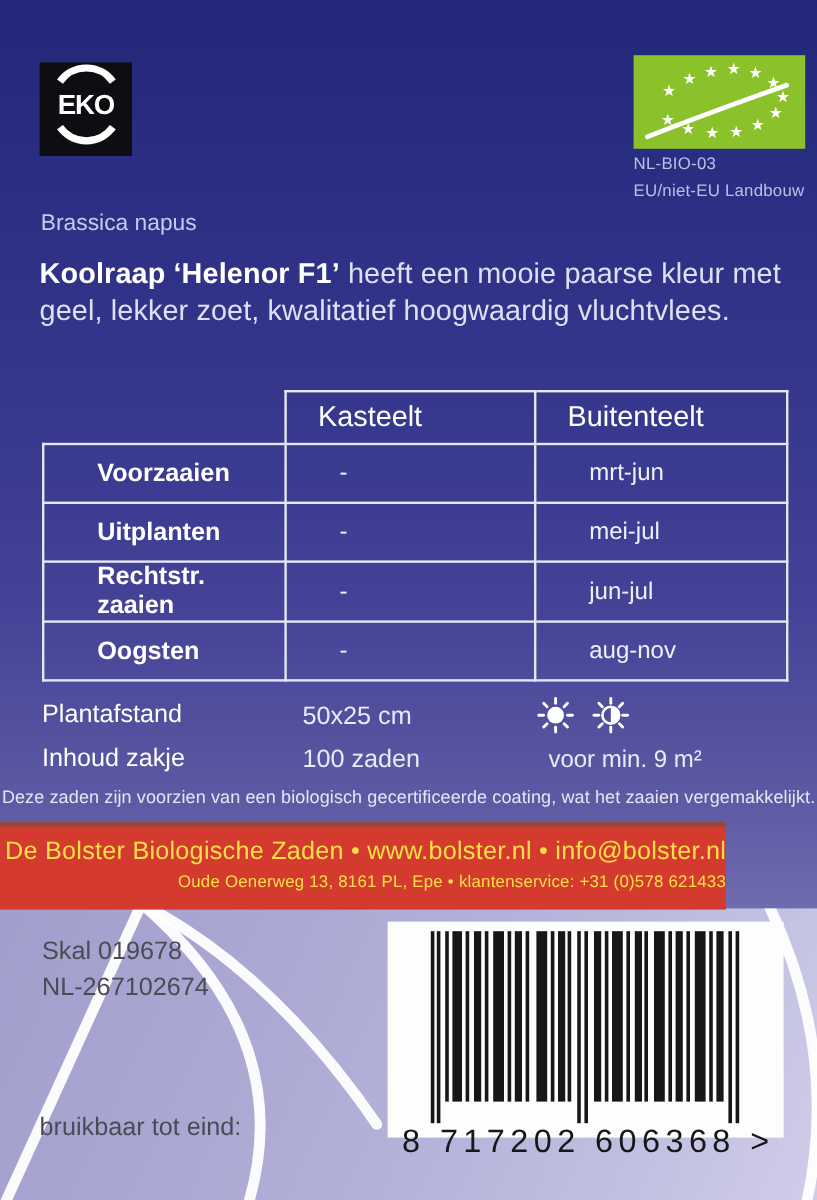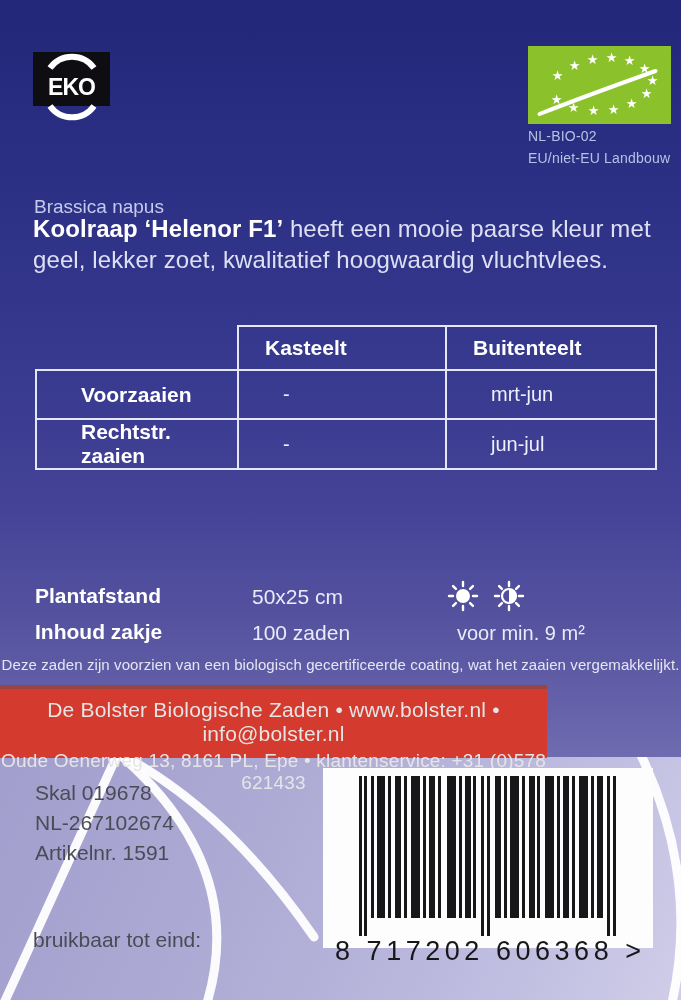--- a/index.html
+++ b/index.html
@@ -16,64 +16,64 @@
       #23277a 0%, #2b2f83 16%, #35388d 34%, #434297 50%,
       #55529f 62%, #6b68ae 74%, #8380bc 86%, #9a97ca 100%);
   }
   .bottom-zone {
     position: absolute; left: 0; top: 757px; width: 681px; height: 243px;
     background: linear-gradient(115deg, #a19ecd 0%, #aeabd5 40%, #bcbade 70%, #cfcde8 100%);
   }
   .flower-art { position: absolute; left: 0; top: 757px; }
 
   
-  .eko { position: absolute; left: 33px; top: 52px; width: 77px; height: 54px; background: #0d0d12; }
+  .eko { position: absolute; left: 33px; top: 52px; width: 77px; height: 78px; background: #0d0d12; }
   .eu-logo { position: absolute; left: 528px; top: 46px; width: 143px; height: 78px; background: #8bc22c; }
   .eu-code { position: absolute; left: 528px; top: 128px; font-size: 14px; color: #b7c1e4; letter-spacing: .2px; }
   .eu-origin { position: absolute; left: 528px; top: 150px; font-size: 14px; color: #b7c1e4; letter-spacing: .2px; }
 
-  .species { position: absolute; left: 34px; top: 176px; font-size: 19px; color: #c5cbec; margin-top: 20px; }
+  .species { position: absolute; left: 34px; top: 176px; font-size: 19px; color: #c5cbec; }
   .description {
     position: absolute; left: 33px; top: 213px; width: 625px;
     font-size: 24px; line-height: 31px; color: #dde0f3; letter-spacing: .1px;
   }
   .description b { color: #ffffff; font-weight: 700; }
 
   
   table.culture {
     position: absolute; left: 35px; top: 325px;
     border-collapse: collapse; table-layout: fixed; width: 620px;
     color: #fff;
   }
   table.culture td { border: 2px solid #e4e7f6; padding: 0 16px; vertical-align: middle; }
   table.culture td.noborder { border: none; }
-  table.culture tr.hdr td { height: 44px; font-weight: 700; font-size: 21px; padding-left: 26px; }
+  table.culture tr.hdr td { height: 44px; font-weight: 400; font-size: 24px; padding-left: 26px; }
   table.culture tr.data td { height: 49px; padding-left: 44px; }
   td.rowlabel { font-weight: 700; font-size: 21px; }
   td.val { font-size: 20px; color: #eef0fb; font-weight: 400; }
 
   
-  .det-label { position: absolute; left: 35px; font-size: 21px; font-weight: 700; color: #ffffff; }
+  .det-label { position: absolute; left: 35px; font-size: 21px; font-weight: 400; color: #ffffff; }
   .det-value { position: absolute; left: 252px; font-size: 21px; color: #e9ebf8; }
   .det-col3  { position: absolute; left: 457px; font-size: 20px; color: #e9ebf8; }
   .suns { position: absolute; left: 447px; top: 580px; display: flex; gap: 14px; }
 
   .coating {
     position: absolute; left: 0; top: 656px; width: 681px;
     text-align: center; font-size: 15px; color: #e7e5f4; letter-spacing: .1px;
   }
 
   
   .contact {
-    position: absolute; left: 0; top: 685px; width: 547px; height: 73px;
+    position: absolute; left: 0; top: 685px; width: 605px; height: 73px;
     background: #d43a2d; border-top: 4px solid #99453f;
-    color: #e5e5e5; text-align: center;
+    color: #fde047; text-align: right;
   }
   .contact .l1 { margin-top: 9px; font-size: 21px; letter-spacing: .2px; }
-  .contact .l2 { margin-top: 4px; font-size: 19px; letter-spacing: .2px; }
+  .contact .l2 { margin-top: 4px; font-size: 14px; letter-spacing: .2px; }
 
   
   .reg { position: absolute; left: 35px; top: 778px; font-size: 21px; line-height: 30px; color: #4b4b55; }
   .expiry { position: absolute; left: 33px; top: 928px; font-size: 21px; color: #4b4b55; }
 
   .barcode-box {
     position: absolute; left: 323px; top: 768px; width: 330px; height: 180px;
     background: #fdfdfd;
   }
   .barcode-box svg { display: block; }
@@ -116,21 +116,21 @@
         <text x="123" y="39">★</text>
           <text x="117" y="52">★</text>
           <text x="102" y="62">★</text>
         <text x="84" y="68">★</text>
           <text x="64" y="69">★</text>
           <text x="44" y="66">★</text>
         <text x="27" y="58">★</text>
       </g>
     </svg>
   </div>
-  <div class="eu-code">NL-BIO-02</div>
+  <div class="eu-code">NL-BIO-03</div>
   <div class="eu-origin">EU/niet-EU Landbouw</div>
 
   <div class="species">Brassica napus</div>
   <div class="description"><b>Koolraap ‘Helenor F1’</b><span> heeft een mooie paarse kleur met geel, lekker zoet, kwalitatief  hoogwaardig vluchtvlees.</span></div>
 
   <table class="culture">
     <colgroup>
         <col style="width:202px">
         <col style="width:208px">
         <col style="width:210px">
@@ -140,23 +140,33 @@
       <td class="noborder"></td>
       <td>Kasteelt</td>
       <td>Buitenteelt</td>
     </tr>
     <tr class="data">
       <td class="rowlabel">Voorzaaien</td>
       <td class="val">-</td>
       <td class="val">mrt-jun</td>
     </tr>
     <tr class="data">
+      <td class="rowlabel">Uitplanten</td>
+      <td class="val">-</td>
+      <td class="val">mei-jul</td>
+    </tr>
+    <tr class="data">
       <td class="rowlabel">Rechtstr. zaaien</td>
       <td class="val">-</td>
       <td class="val">jun-jul</td>
+    </tr>
+    <tr class="data">
+      <td class="rowlabel">Oogsten</td>
+      <td class="val">-</td>
+      <td class="val">aug-nov</td>
     </tr>
   </tbody>
     </table>
 
   <div class="det-label" style="top:584px">Plantafstand</div>
   <div class="det-value" style="top:585px">50x25 cm</div>
   <div class="suns">
     <svg width="32" height="32" viewBox="0 0 32 32">
       <circle cx="16" cy="16" r="7" fill="#ffffff"></circle>
       <g stroke="#ffffff" stroke-width="2.4" stroke-linecap="round">
@@ -192,21 +202,20 @@
   <div class="coating">Deze zaden zijn voorzien van een biologisch gecertificeerde coating, wat het zaaien vergemakkelijkt.</div>
 
   <div class="contact">
     <div class="l1">De Bolster Biologische Zaden • www.bolster.nl • info@bolster.nl</div>
     <div class="l2">Oude Oenerweg 13, 8161 PL, Epe • klantenservice: +31 (0)578 621433</div>
   </div>
 
   <div class="reg">
     <div>Skal 019678</div>
     <div>NL-267102674</div>
-    <div>Artikelnr. 1591</div>
   </div>
   <div class="expiry">bruikbaar tot eind:</div>
 
   <div class="barcode-box">
     <svg width="330" height="204" viewBox="0 0 330 204">
       <g fill="#17171a">
 
         <rect x="36" y="8" width="3" height="160"></rect>
           <rect x="41" y="8" width="3" height="160"></rect>
 

